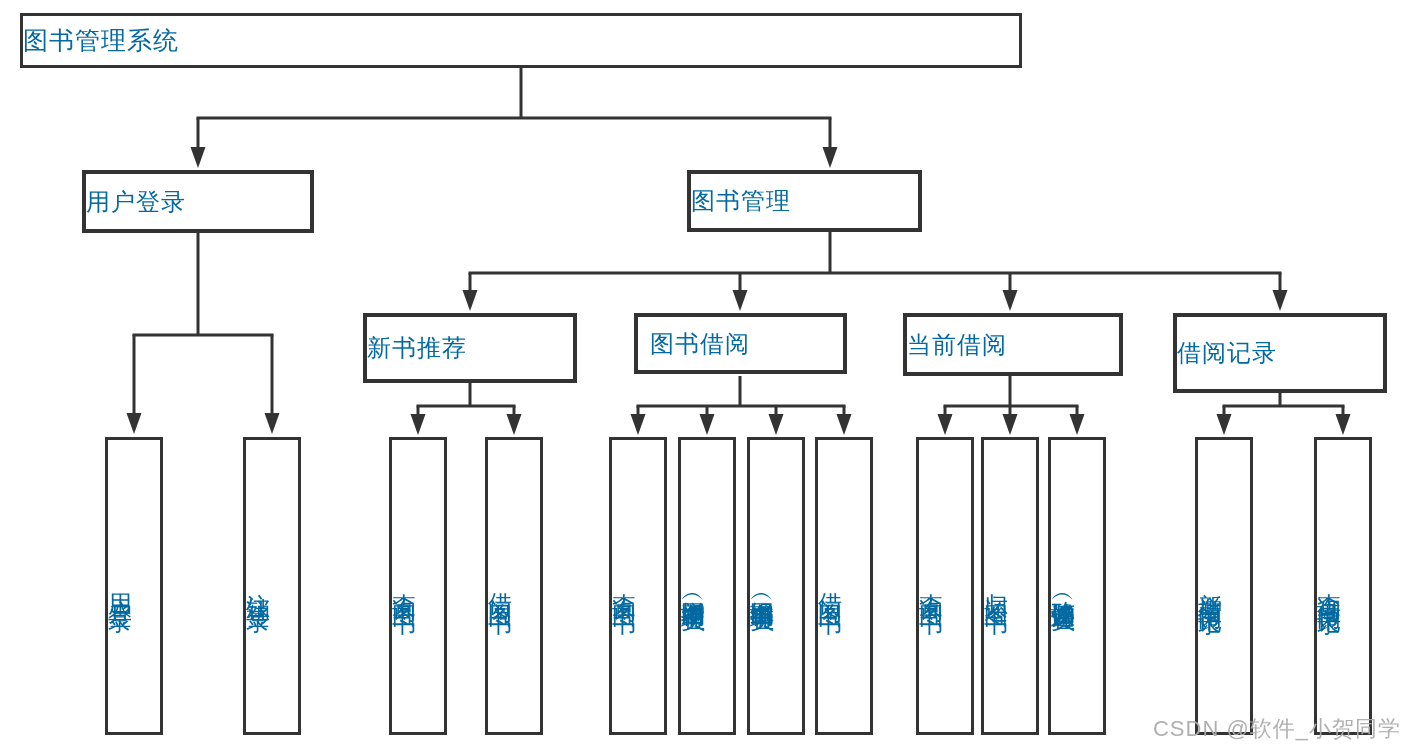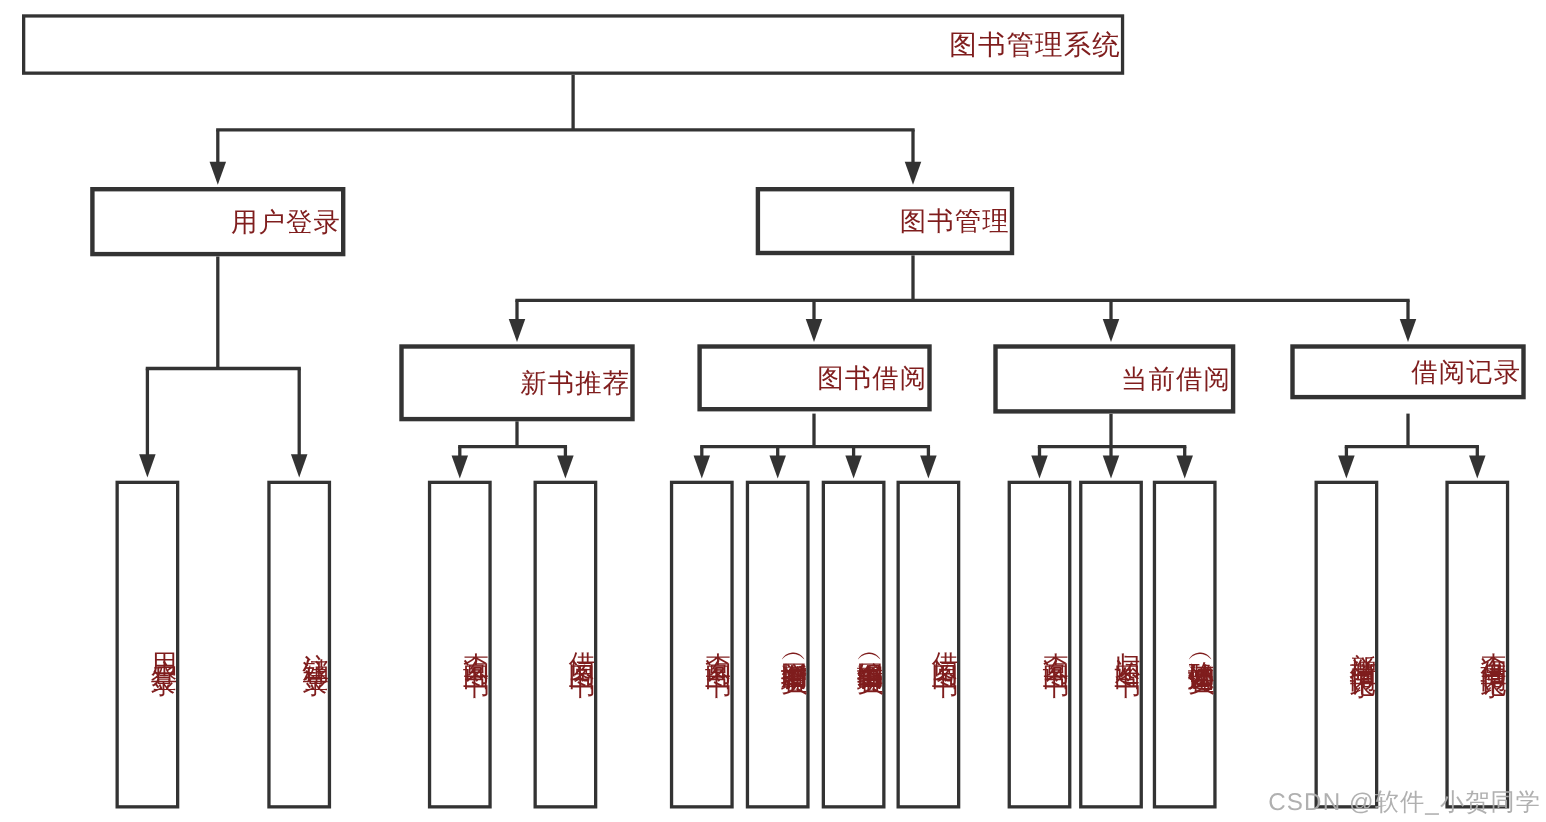--- a/index.html
+++ b/index.html
@@ -23,23 +23,23 @@
     height: 747px;
     pointer-events: none;
   }
   .node {
     position: absolute;
     box-sizing: border-box;
     background: #ffffff;
     border: 3px solid #333333;
     display: flex;
     align-items: center;
-    justify-content: flex-end;
+    justify-content: flex-start;
     text-align: center;
-    color: #7f1d1d;
+    color: #0369a1;
   }
   .node-h {
     font-size: 24px;
     letter-spacing: 1px;
     white-space: nowrap;
   }
   .node-root { font-size: 25px; }
   .node-mid { border-width: 4px; }
   .node-v {
     top: 437px;
@@ -161,21 +161,21 @@
 
   <div class="node node-h node-mid" style="left:363px; top:313px; width:214px; height:70px;">
     <span>新书推荐</span>
   </div>
   <div class="node node-h node-mid" style="left:634px; top:313px; width:213px; height:61px;padding-left:12px;">
     <span>图书借阅</span>
   </div>
   <div class="node node-h node-mid" style="left:903px; top:313px; width:220px; height:63px;font-family:Liberation Mono, monospace;">
     <span>当前借阅</span>
   </div>
-  <div class="node node-h node-mid" style="left:1173px; top:313px; width:214px; height:50px;">
+  <div class="node node-h node-mid" style="left:1173px; top:313px; width:214px; height:80px;">
     <span>借阅记录</span>
   </div>
 
   <div class="node node-v ls6" style="left:105px;">
     <span>用户登录</span>
   </div>
   <div class="node node-v ls6" style="left:243px;">
     <span>注销登录</span>
   </div>
 

